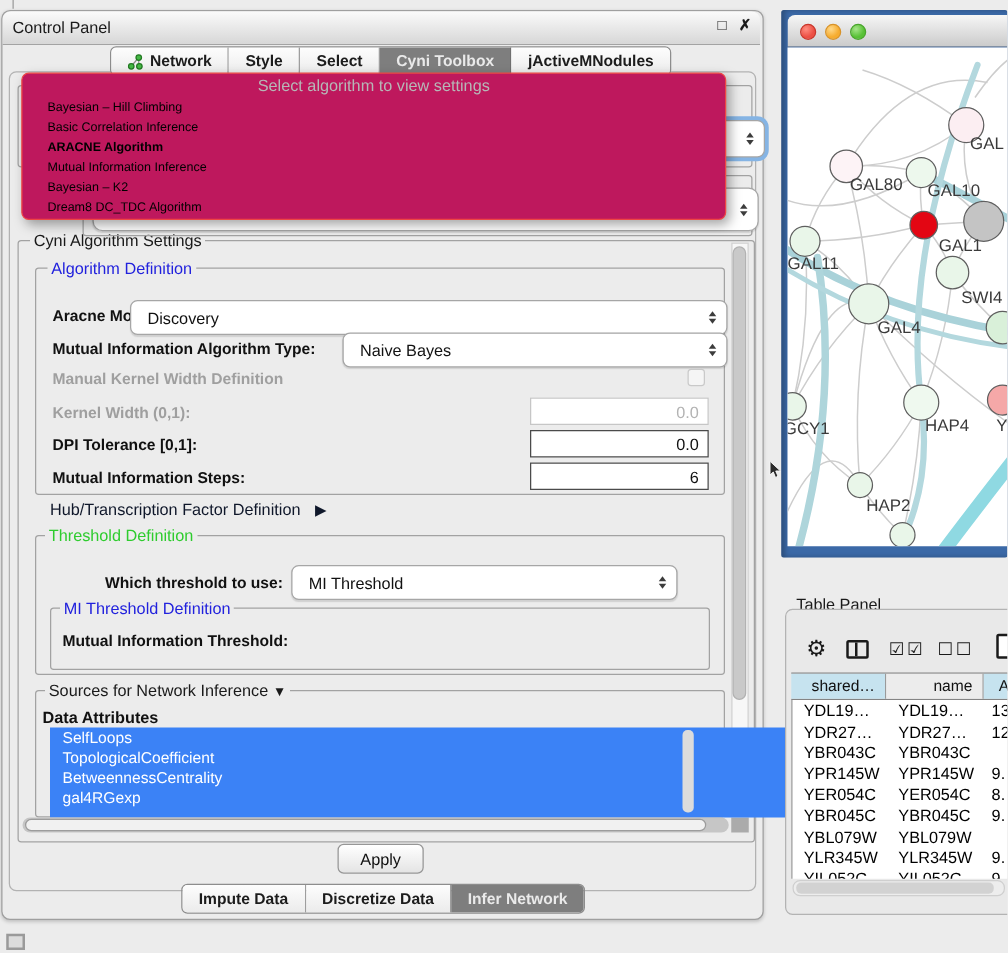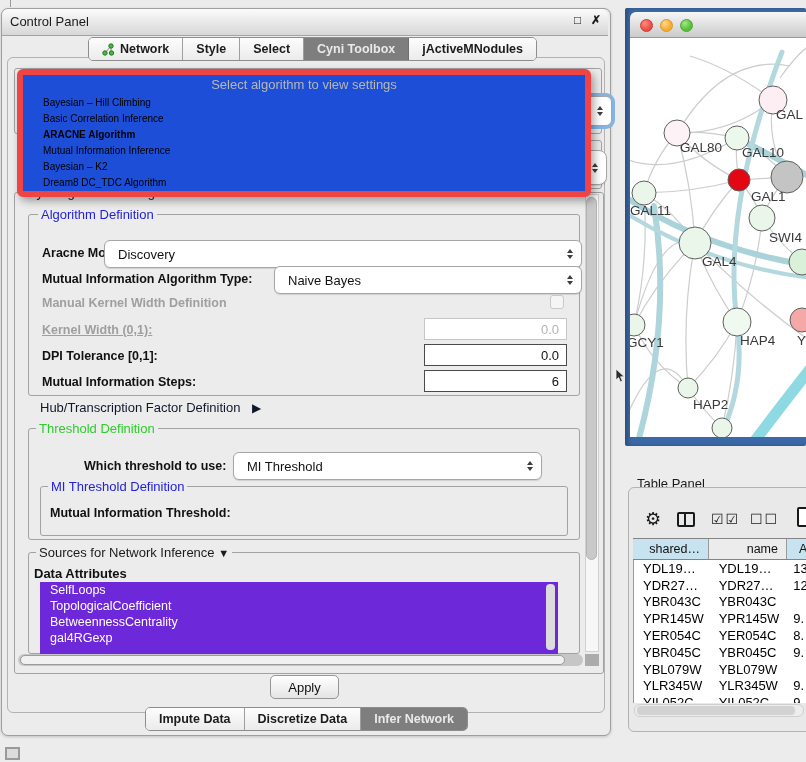--- a/index.html
+++ b/index.html
@@ -15,21 +15,21 @@
   .wc{font-size:12px;color:#1a1a1a;cursor:default;}
   .cp-inner{left:7px;top:57px;width:596px;height:654px;border:1px solid #b2b2b2;border-radius:6px;}
   
   .tabbar{display:flex;height:22px;border:1px solid #8d8d8d;border-radius:5px;overflow:hidden;z-index:6;}
   .tab{font-size:12.5px;font-weight:bold;color:#1c1c1c;display:flex;align-items:center;justify-content:center;
        padding:0 13px;border-right:1px solid #9e9e9e;background:linear-gradient(#fdfdfd,#ebebeb);white-space:nowrap;}
   .tab:last-child{border-right:none;}
   .tab.sel{background:#7e7e7e;color:#eaeaea;border-right-color:#6f6f6f;}
   .tab .net-ic{margin-right:5px;display:inline-block;width:13px;height:13px;}
   
-  .popup{left:17px;top:69px;width:562px;height:116px;background:#1d4ed8;border:6px solid #ef4444;
+  .popup{left:17px;top:58px;width:562px;height:116px;background:#be185d;border:1px solid #ef4444;
          border-radius:6px;box-shadow:3px 4px 9px rgba(0,0,0,.35);z-index:50;overflow:hidden;}
   .popup .prompt{height:20px;line-height:20px;text-align:center;color:#b7b7b7;font-size:13px;}
   .dd-item{height:16px;line-height:16px;font-size:10px;color:#000;padding-left:20px;white-space:nowrap;}
   .dd-item.sel{font-weight:bold;}
   
   .group{border:1px solid #a2a2a2;border-radius:3px;}
   .gtitle{position:absolute;font-size:13px;background:#ececec;padding:0 3px;white-space:nowrap;color:#1a1a1a;}
   .gtitle.blue{color:#2222dd;} .gtitle.green{color:#2ecc2e;}
   .lbl{font-size:12.5px;color:#111;font-weight:bold;white-space:nowrap;}
   .lbl.dis{color:#9f9f9f;}
@@ -163,21 +163,21 @@
     <span>Naive Bayes</span>
     <span class="stepper">
         <i class="au"></i>
         <i class="ad"></i>
       </span>
   </div>
 
   <div class="abs lbl dis" style="left:42px;top:296px;">Manual Kernel Width Definition</div>
   <div class="abs checkbox" style="left:550px;top:295px;"></div>
 
-  <div class="abs lbl dis" style="left:42px;top:323px;text-decoration:underline;">Kernel Width (0,1):</div>
+  <div class="abs lbl dis" style="left:42px;top:323px;">Kernel Width (0,1):</div>
   <div class="abs field dis" style="left:424px;top:318px;width:143px;height:22px;">0.0</div>
 
   <div class="abs lbl" style="left:42px;top:349px;">DPI Tolerance [0,1]:</div>
   <div class="abs field strong" style="left:424px;top:344px;width:143px;height:22px;">0.0</div>
 
   <div class="abs lbl" style="left:42px;top:375px;">Mutual Information Steps:</div>
   <div class="abs field strong" style="left:424px;top:370px;width:143px;height:22px;">6</div>
 
   <div class="abs plain" style="left:40px;top:400px;">
     <span>Hub/Transcription Factor Definition</span>
@@ -199,21 +199,21 @@
   <div class="abs group" style="left:40px;top:486px;width:526px;height:48px;"></div>
   <div class="abs gtitle blue" style="left:48px;top:479px;">MI Threshold Definition</div>
   <div class="abs lbl" style="left:50px;top:506px;">Mutual Information Threshold:</div>
 
   <div class="abs group" style="left:28px;top:552px;width:550px;height:100px;"></div>
   <div class="abs gtitle" style="left:36px;top:545px;">
     <span>Sources for Network Inference</span>
     <span style="font-size:11px;">▼</span>
   </div>
   <div class="abs lbl" style="left:34px;top:566px;font-size:13px;">Data Attributes</div>
-  <div class="abs" style="left:40px;top:582px;width:518px;height:72px;background:#6d28d9;overflow:hidden;" id="attr-list">
+  <div class="abs" style="left:40px;top:582px;width:594px;height:72px;background:#3b82f6;overflow:hidden;" id="attr-list">
       <div class="attr-item">SelfLoops</div>
       <div class="attr-item">TopologicalCoefficient</div>
       <div class="attr-item">BetweennessCentrality</div>
       <div class="attr-item">gal4RGexp</div>
       <div class="attr-item"></div>
     </div>
   <div class="abs" style="left:546px;top:584px;width:9px;height:66px;background:#dcdcdc;border-radius:4px;"></div>
 
   <div class="abs" style="left:18px;top:654px;width:565px;height:12px;background:#c6c6c6;border-radius:6px;"></div>
   <div class="abs hthumb" style="left:20px;top:655px;width:545px;height:10px;"></div>

